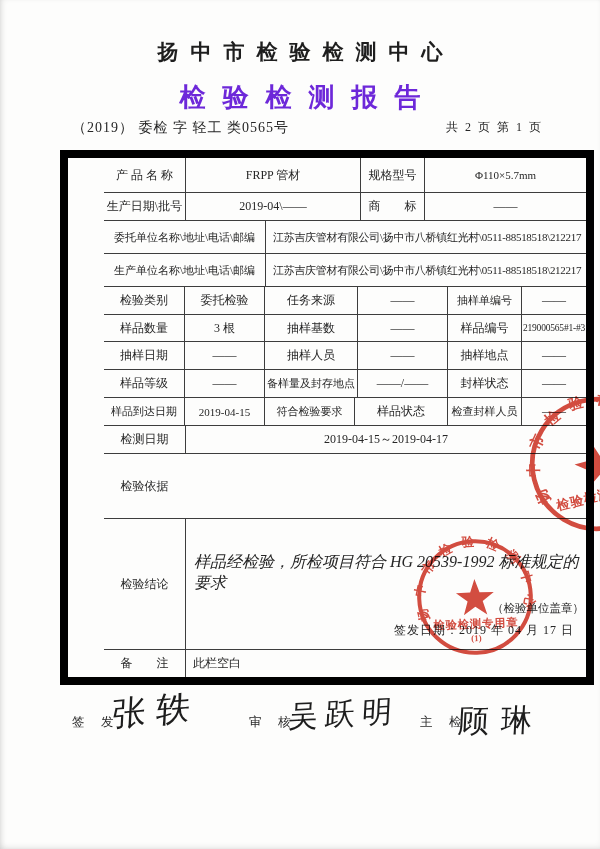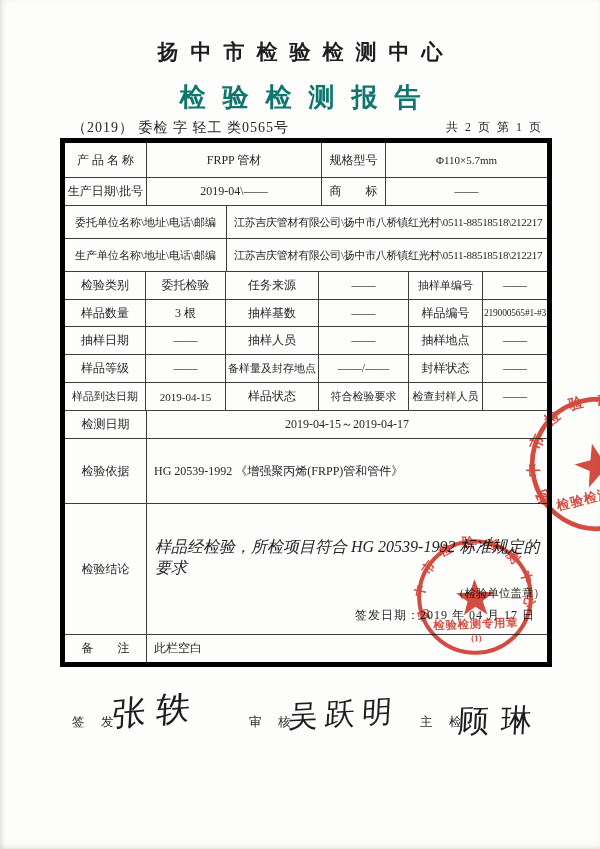--- a/index.html
+++ b/index.html
@@ -5,25 +5,25 @@
   html,body{margin:0;padding:0;background:#e8e8e6;}
   .page{
     position:relative;width:600px;height:849px;margin:0 auto;
     background:#fdfdfc;overflow:hidden;
     box-shadow:inset 4px 0 6px -3px rgba(0,0,0,.14), inset 0 -4px 7px -3px rgba(0,0,0,.10);
     font-family:"Liberation Serif","DejaVu Serif",serif;color:#262626;
   }
   .title1{position:absolute;top:38px;left:0;width:100%;text-align:center;
     font-size:21px;font-weight:bold;letter-spacing:12px;text-indent:12px;color:#1e1e1e;}
   .title2{position:absolute;top:80px;left:0;width:100%;text-align:center;
-    font-size:26px;font-weight:bold;letter-spacing:17px;text-indent:17px;color:#0f766e;}
+    font-size:26px;font-weight:bold;letter-spacing:17px;text-indent:17px;color:#6d28d9;}
   .meta-left{position:absolute;top:119px;left:72px;font-size:14px;letter-spacing:1px;}
   .meta-right{position:absolute;top:119px;right:57px;font-size:12px;letter-spacing:2px;}
 
-  .tbl{position:absolute;left:60px;top:138px;width:482px;border:5px solid #000000;box-sizing:content-box;}
+  .tbl{position:absolute;left:60px;top:150px;width:482px;border:8px solid #000000;box-sizing:content-box;padding-left:36px;}
   .row{display:flex;border-top:1px solid #3d3d3d;box-sizing:border-box;}
   .row:first-child{border-top:none;}
   .c{border-left:1px solid #3d3d3d;box-sizing:border-box;display:flex;align-items:center;
      justify-content:center;font-size:12px;text-align:center;overflow:hidden;}
   .c:first-child{border-left:none;}
   .c.left{justify-content:flex-start;text-align:left;padding-left:7px;}
   .c.small{font-size:11px;}
   .c.tiny{font-size:9.5px;font-family:"Liberation Serif",serif;letter-spacing:-0.2px;text-align:center;}
   .c.longval{font-size:11px;letter-spacing:-0.3px;padding-right:2px;}
 
@@ -117,34 +117,33 @@
       <div class="c" style="width:80px;">——</div>
       <div class="c small" style="width:93px;">备样量及封存地点</div>
       <div class="c" style="width:90px;">——/——</div>
       <div class="c" style="width:74px;">封样状态</div>
       <div class="c" style="width:65px;">——</div>
     </div>
 
     <div class="row" style="height:28px;">
       <div class="c small" style="width:80px;">样品到达日期</div>
       <div class="c small" style="width:80px;">2019-04-15</div>
+      <div class="c small" style="width:90px;">符合检验要求</div>
       <div class="c" style="width:93px;">样品状态</div>
-      <div class="c small" style="width:90px;">符合检验要求</div>
       <div class="c small" style="width:74px;">检查封样人员</div>
       <div class="c" style="width:65px;">——</div>
     </div>
 
     <div class="row" style="height:28px;">
       <div class="c" style="width:81px;">检测日期</div>
       <div class="c" style="width:401px;">2019-04-15～2019-04-17</div>
     </div>
 
     <div class="row" style="height:65px;">
       <div class="c" style="width:81px;">检验依据</div>
-      <div class="c left" style="width:401px;">HG 20539-1992 《增强聚丙烯(FRPP)管和管件》</div>
     </div>
 
     <div class="row" style="height:131px;">
       <div class="c" style="width:81px;">检验结论</div>
       <div class="c concl" style="width:401px;">
         <div class="concl-text">样品经检验，所检项目符合 HG 20539-1992 标准规定的要求</div>
         <div class="concl-spacer"></div>
         <div class="seal-note">（检验单位盖章）</div>
         <div class="issue-line"><span>签发日期：</span><span>2019 年 04 月 17 日</span></div>
       </div>

